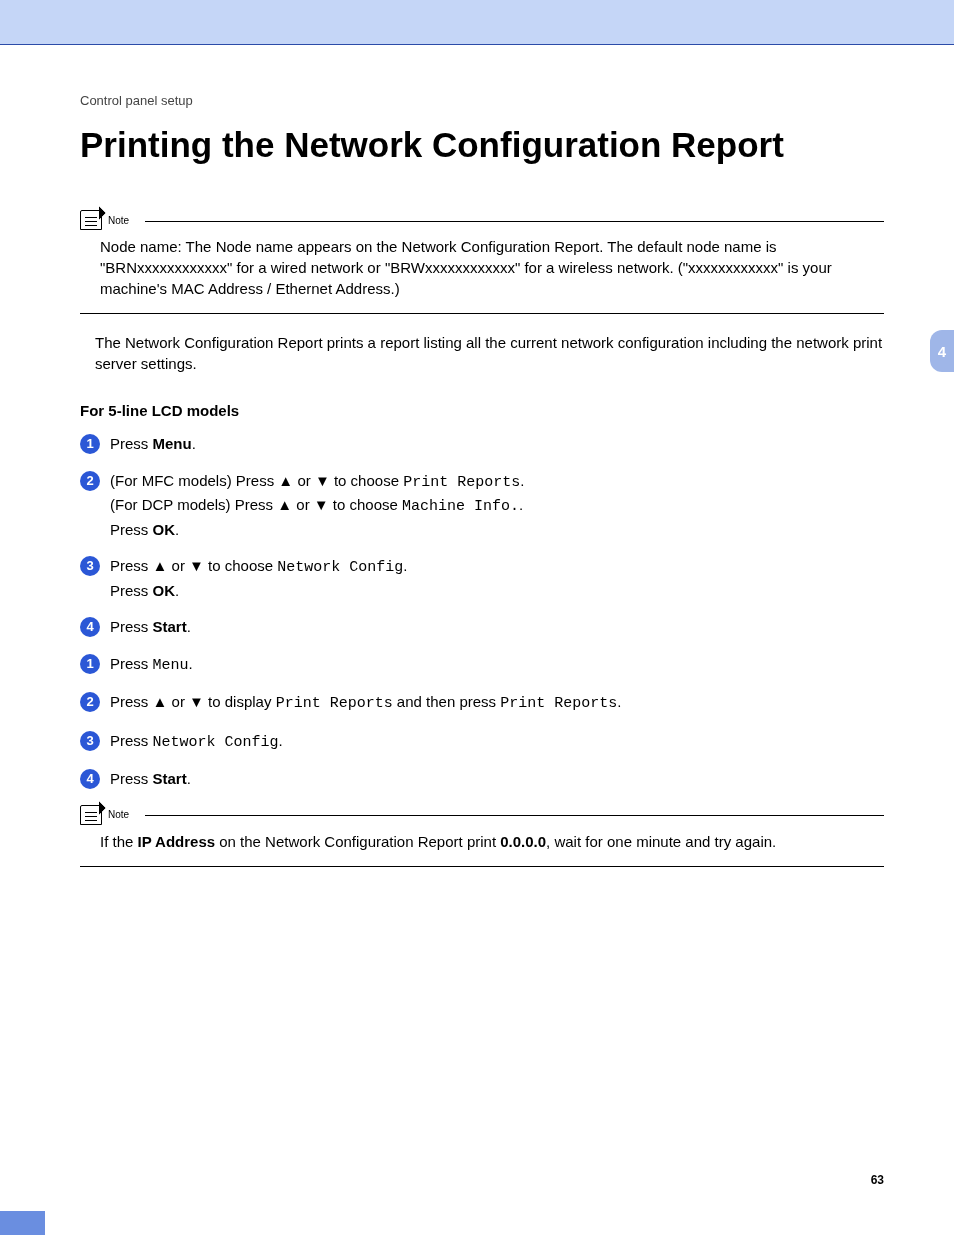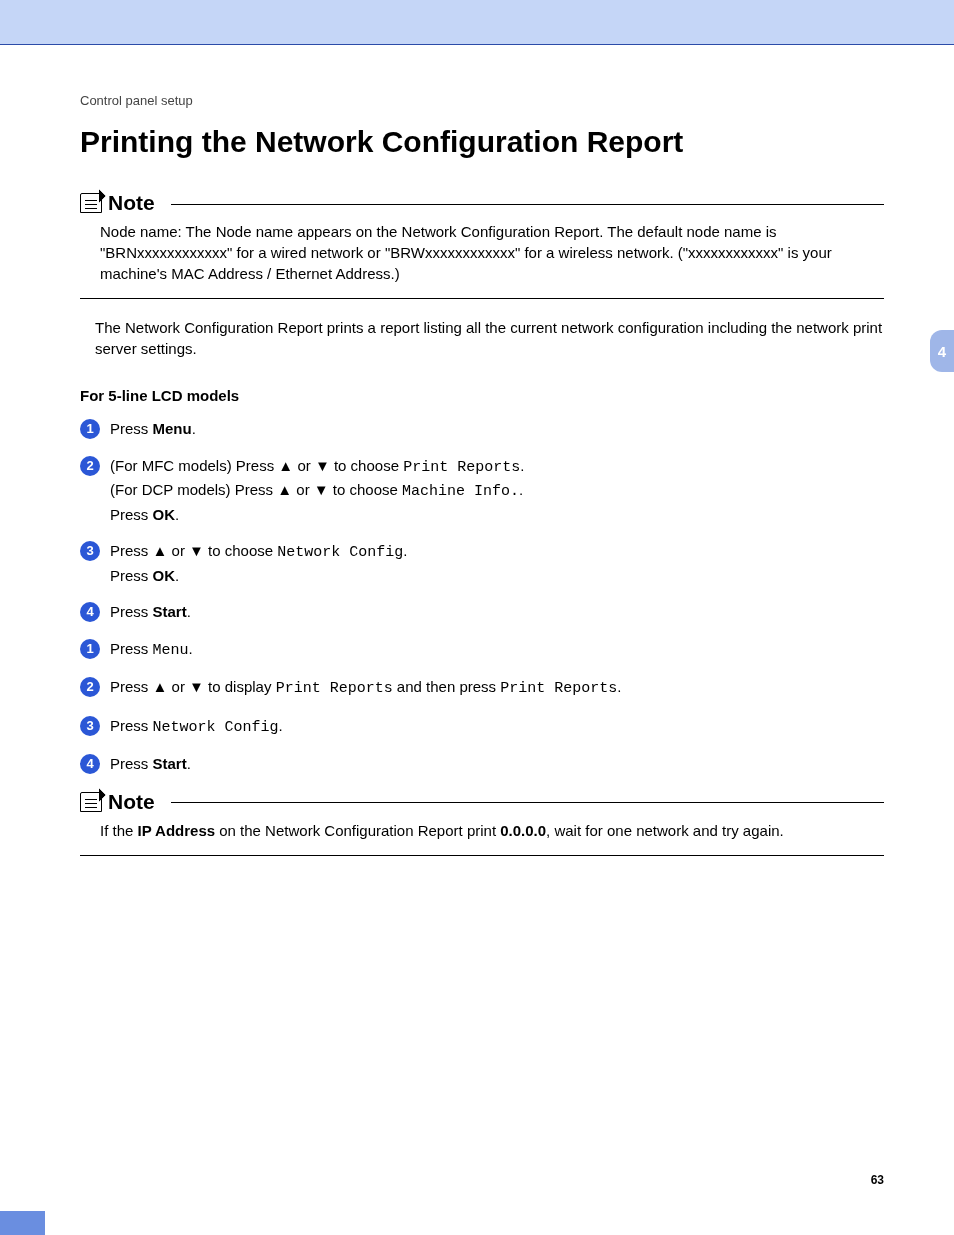--- a/index.html
+++ b/index.html
@@ -21,23 +21,23 @@
   .content {
     padding: 30px 70px 0 80px;
   }
   .breadcrumb {
     font-size: 13px;
     color: #444;
     margin-top: 18px;
     margin-bottom: 17px;
   }
   h1 {
-    font-size: 30px;
-    font-weight: bold;
-    margin-bottom: 32px;
+    font-size: 35px;
+    font-weight: bold;
+    margin-bottom: 45px;
   }
   .note-block { margin: 10px 0 18px 0; }
   .note-head {
     display: flex;
     align-items: center;
     gap: 6px;
     margin-bottom: 6px;
   }
   .note-icon {
     width: 22px; height: 20px;
@@ -49,21 +49,21 @@
       linear-gradient(#000,#000) left 4px top 6px/12px 1px no-repeat,
       linear-gradient(#000,#000) left 4px top 10px/12px 1px no-repeat,
       linear-gradient(#000,#000) left 4px top 14px/12px 1px no-repeat;
   }
   .note-icon::after{
     content:""; position:absolute; right:-3px; top:-3px;
     width:10px; height:10px; background:#000;
     transform:rotate(45deg);
     clip-path: polygon(0 0,100% 0,100% 100%);
   }
-  .note-label { font-weight: bold; font-size: 21px; }
+  .note-label { font-weight: normal; font-size: 10px; }
   .note-rule {
     flex: 1;
     border-top: 1.5px solid #000;
     margin-left: 10px;
     margin-top: 2px;
   }
   .note-body {
     padding-left: 20px;
     padding-bottom: 8px;
     line-height: 1.4;
@@ -211,21 +211,21 @@
     </div>
   </div>
 
   <div class="note-block">
     <div class="note-head">
       <span class="note-icon"></span>
       <span class="note-label">Note</span>
       <span class="note-rule"></span>
     </div>
     <div class="note-body">
-      <span>If the </span><b>IP Address</b><span> on the Network Configuration Report print </span><b>0.0.0.0</b><span>, wait for one network and try again.</span>
+      <span>If the </span><b>IP Address</b><span> on the Network Configuration Report print </span><b>0.0.0.0</b><span>, wait for one minute and try again.</span>
     </div>
     <div class="note-bottom-rule"></div>
   </div>
 
 </div>
 
 <div class="tab-marker">4</div>
 <div class="page-num">63</div>
 <div class="bottom-corner"></div>
 

